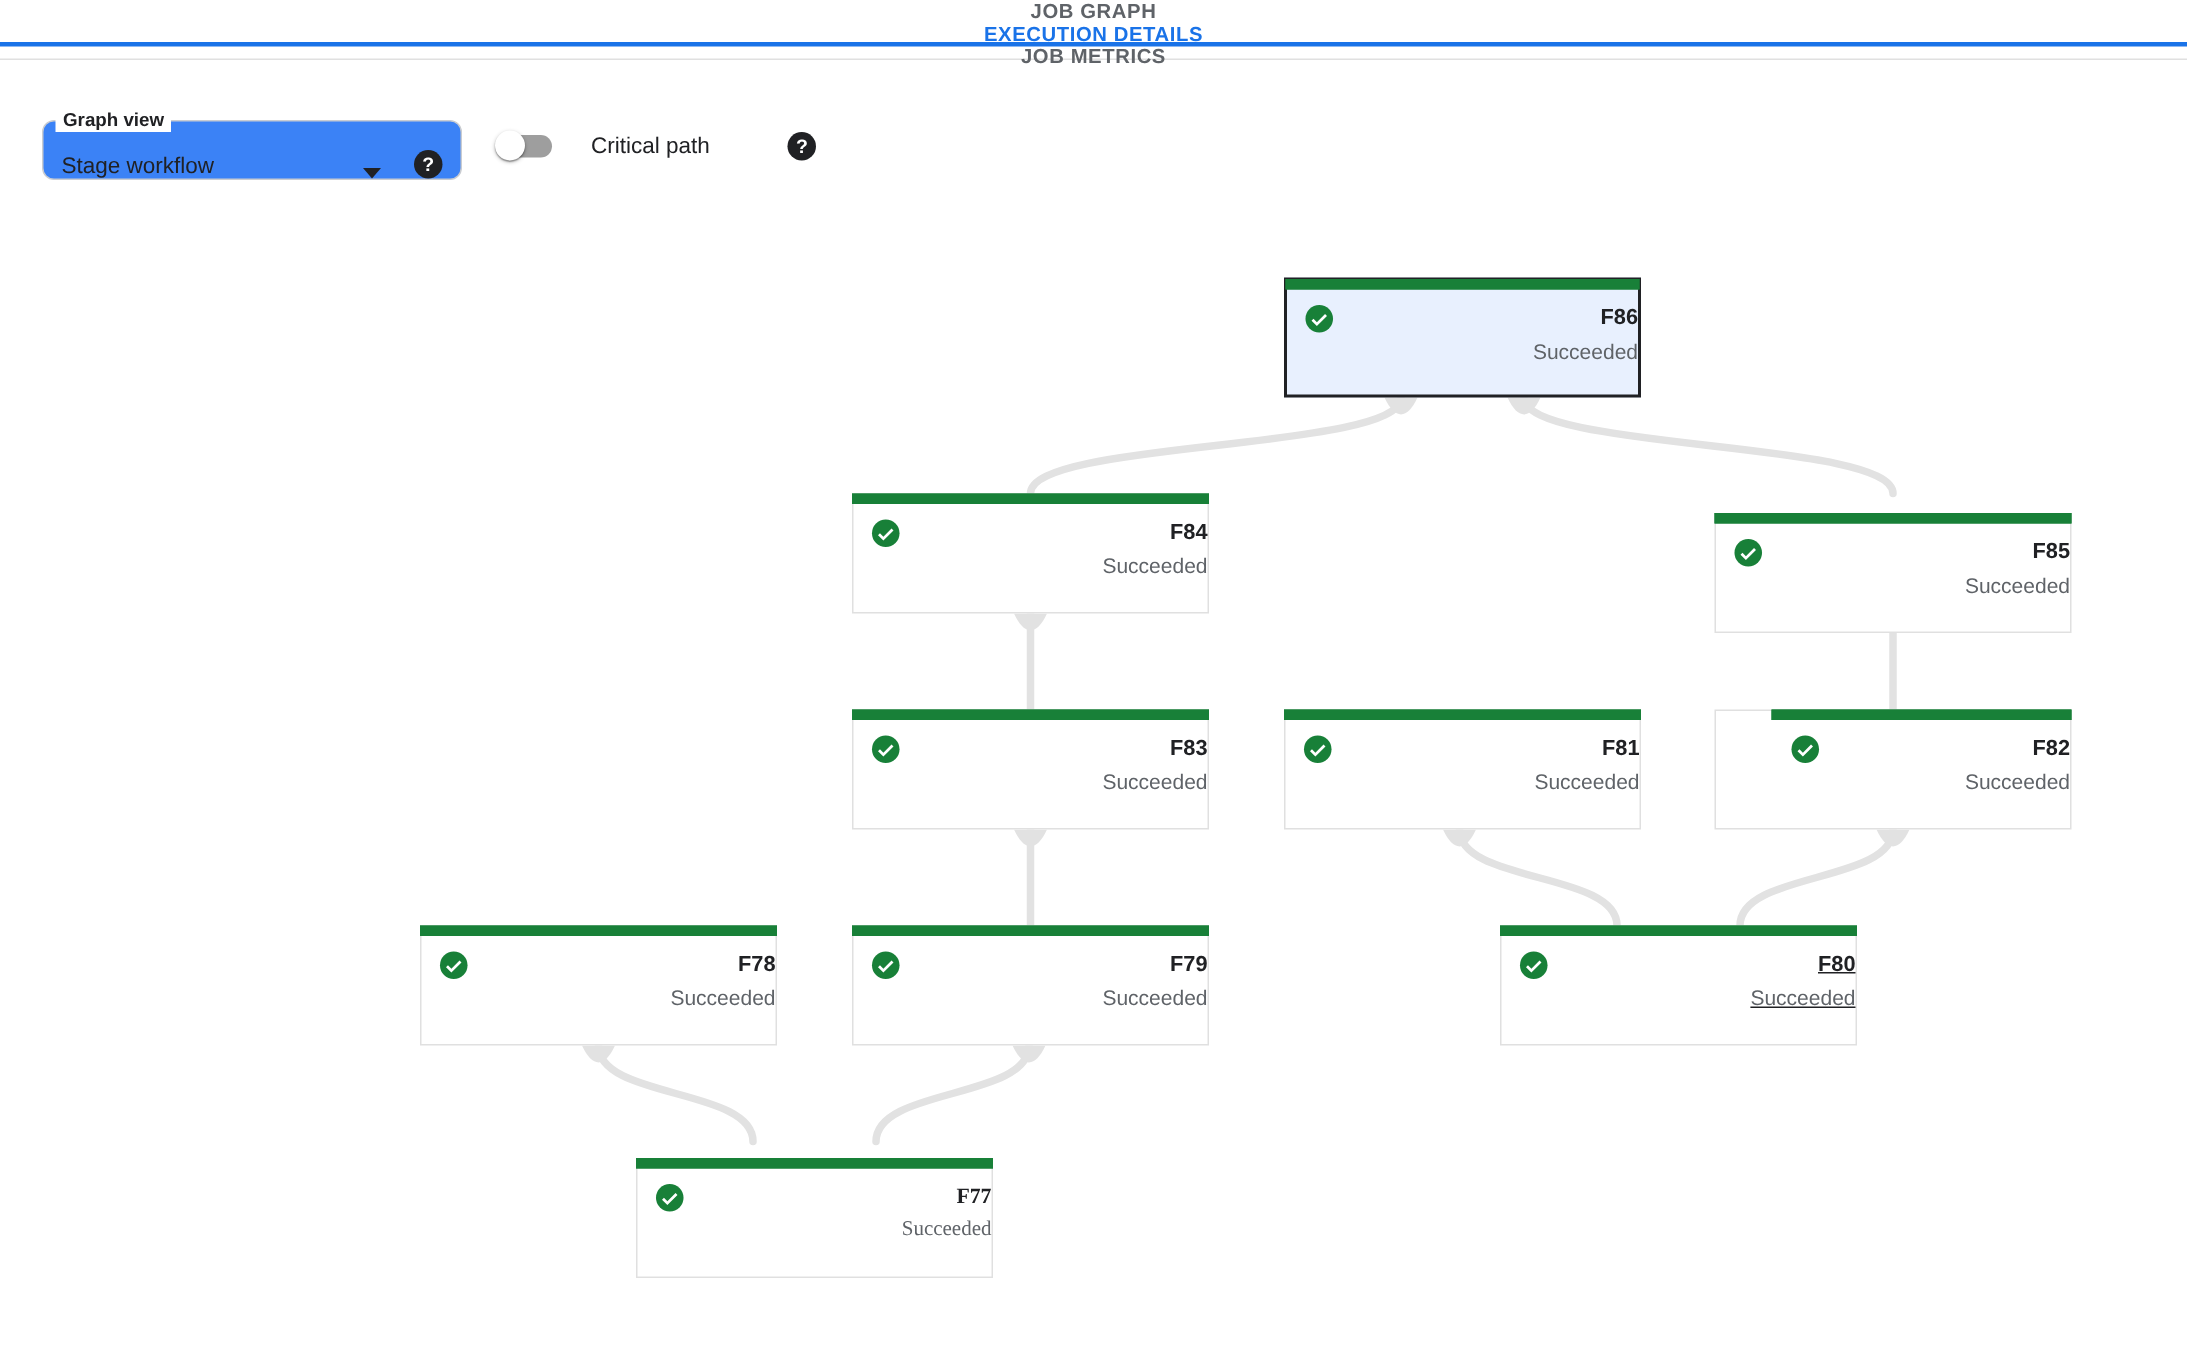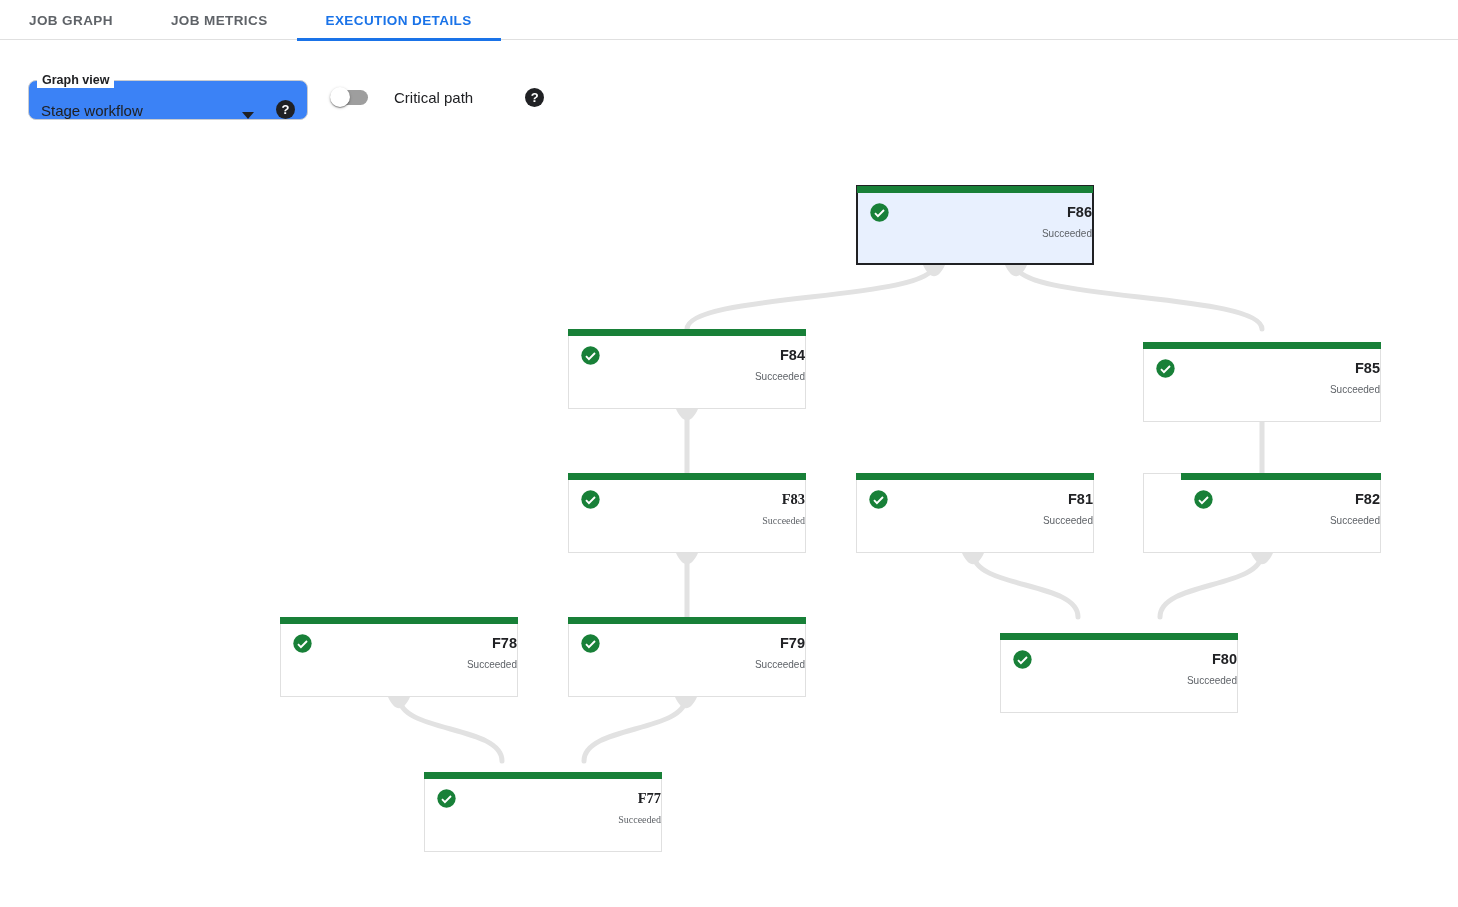--- a/index.html
+++ b/index.html
@@ -1,21 +1,21 @@
 <!DOCTYPE html>
 <html><head>
 <meta charset="utf-8">
 <style>
   * { margin:0; padding:0; box-sizing:border-box; }
   html,body { width:1458px; height:907px; background:#fff; overflow:hidden;
               font-family:"Liberation Sans", sans-serif; color:#202124; }
 
   
   .tabbar { position:absolute; top:0; left:0; width:1458px; height:40px;
-            display:flex; border-bottom:1px solid #e0e0e0; background:#fff; z-index:5; }
+            display:flex; border-bottom:1px solid #e0e0e0; background:#fff; z-index:5;flex-direction:column; }
   .tab { height:40px; padding:0 29px; display:flex; align-items:center; justify-content:center;
          font-size:13.5px; font-weight:700; letter-spacing:.4px; color:#5f6368;
          cursor:pointer; position:relative; white-space:nowrap; }
   .tab.active { color:#1a73e8; }
   .tab.active::after { content:""; position:absolute; left:0; right:0; bottom:-1px;
                        height:3px; background:#1a73e8; }
 
   
   .toolbar { position:absolute; top:40px; left:0; width:1458px; height:90px; z-index:4; }
   .select { position:absolute; left:28px; top:40px; width:280px; height:40px;
@@ -43,21 +43,21 @@
 
   .node { position:absolute; width:238px; height:80px; background:#fff;
           border:1px solid #e0e0e0; cursor:pointer; }
   .node .bar { height:7px; background:#188038; margin:-1px -1px 0 -1px;
                border:1px solid #188038; }
   .node.selected { background:#e8f0fe; border:2px solid #202124; }
   .node.selected .bar { margin:-1px -1px 0 -1px; }
   .node .body { position:relative; text-align:right; padding-top:9px; }
   .check { position:absolute; left:11px; top:9px; width:21px; height:21px; display:block; }
   .n-name { font-size:14.5px; font-weight:700; color:#202124; line-height:21px; }
-  .n-status { font-size:10px; color:#5f6368; line-height:22px; }
+  .n-status { font-size:14px; color:#5f6368; line-height:22px; }
 </style>
 </head>
 <body>
 
 <div class="canvas">
   <svg class="edges" width="1458" height="907" id="edge-svg">
       <g>
         <path d="M 934 265 C 934 301, 687 293, 687 329" stroke="#e2e2e2" stroke-width="5" fill="none" stroke-linecap="round"></path>
         <path d="M 923 265 C 930 280, 938 280, 945 265 Z" fill="#e2e2e2"></path>
       </g>
@@ -121,21 +121,21 @@
         <div class="bar"></div>
         <div class="body">
           <svg class="check" viewBox="0 0 24 24">
             <circle cx="12" cy="12" r="10.5" fill="#188038"></circle>
             <path d="M10.2 14.6 L7.6 12 L6.1 13.5 L10.2 17.6 L17.9 9.9 L16.4 8.4 Z" fill="#fff"></path>
           </svg>
           <div class="n-name">F85</div>
           <div class="n-status">Succeeded</div>
         </div>
       </div>
-      <div class="node" style="left: 568px; top: 473px; font-family: Liberation Serif, serif;">
+      <div class="node" style="left: 568px; top: 473px;">
         <div class="bar"></div>
         <div class="body">
           <svg class="check" viewBox="0 0 24 24">
             <circle cx="12" cy="12" r="10.5" fill="#188038"></circle>
             <path d="M10.2 14.6 L7.6 12 L6.1 13.5 L10.2 17.6 L17.9 9.9 L16.4 8.4 Z" fill="#fff"></path>
           </svg>
           <div class="n-name">F83</div>
           <div class="n-status">Succeeded</div>
         </div>
       </div>
@@ -176,21 +176,21 @@
         <div class="bar"></div>
         <div class="body">
           <svg class="check" viewBox="0 0 24 24">
             <circle cx="12" cy="12" r="10.5" fill="#188038"></circle>
             <path d="M10.2 14.6 L7.6 12 L6.1 13.5 L10.2 17.6 L17.9 9.9 L16.4 8.4 Z" fill="#fff"></path>
           </svg>
           <div class="n-name">F79</div>
           <div class="n-status">Succeeded</div>
         </div>
       </div>
-      <div class="node" style="left: 1000px; top: 633px;">
+      <div class="node" style="left: 1000px; top: 617px; text-decoration: underline;">
         <div class="bar"></div>
         <div class="body">
           <svg class="check" viewBox="0 0 24 24">
             <circle cx="12" cy="12" r="10.5" fill="#188038"></circle>
             <path d="M10.2 14.6 L7.6 12 L6.1 13.5 L10.2 17.6 L17.9 9.9 L16.4 8.4 Z" fill="#fff"></path>
           </svg>
           <div class="n-name">F80</div>
           <div class="n-status">Succeeded</div>
         </div>
       </div>
@@ -203,22 +203,22 @@
           </svg>
           <div class="n-name">F77</div>
           <div class="n-status">Succeeded</div>
         </div>
       </div>
     </div>
 </div>
 
 <div class="tabbar">
   <div class="tab">JOB GRAPH</div>
+  <div class="tab active">EXECUTION DETAILS</div>
   <div class="tab">JOB METRICS</div>
-  <div class="tab active">EXECUTION DETAILS</div>
 </div>
 
 <div class="toolbar">
   <div class="select">
     <span class="select-label">Graph view</span>
     <span class="select-value">Stage workflow</span>
     <span class="caret"></span>
     <span class="help">?</span>
   </div>
   <div class="toggle-row">

